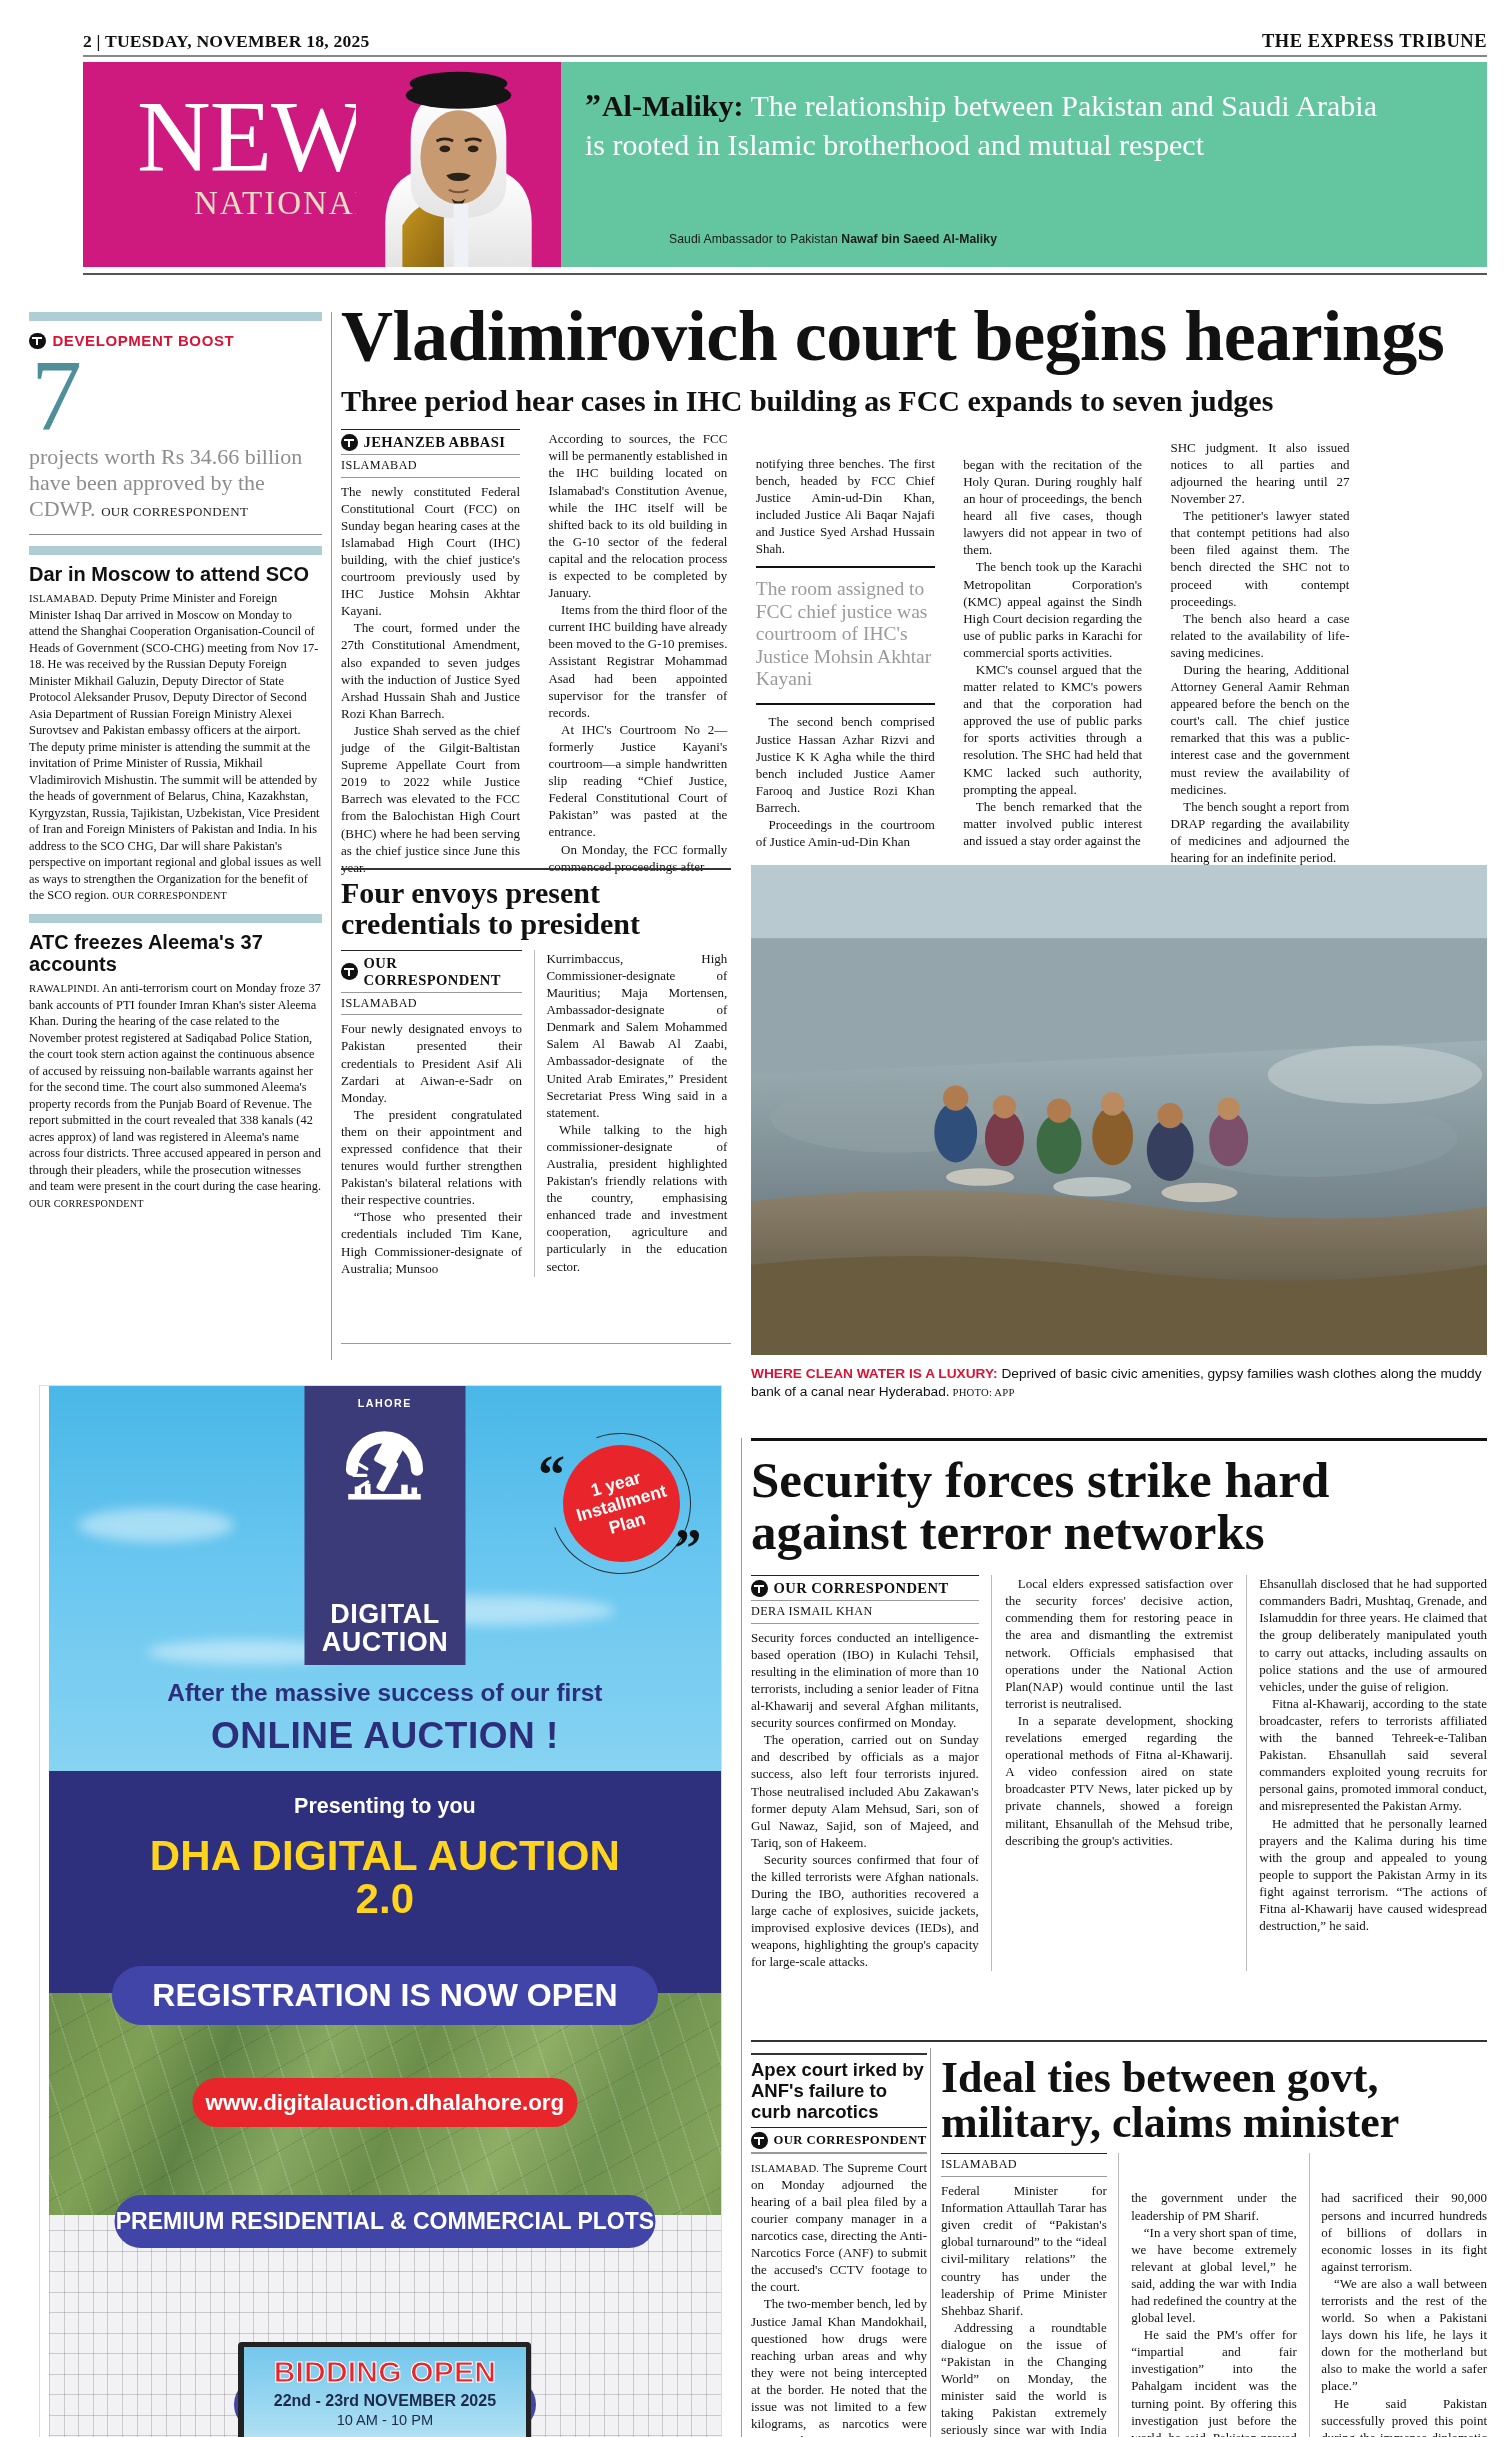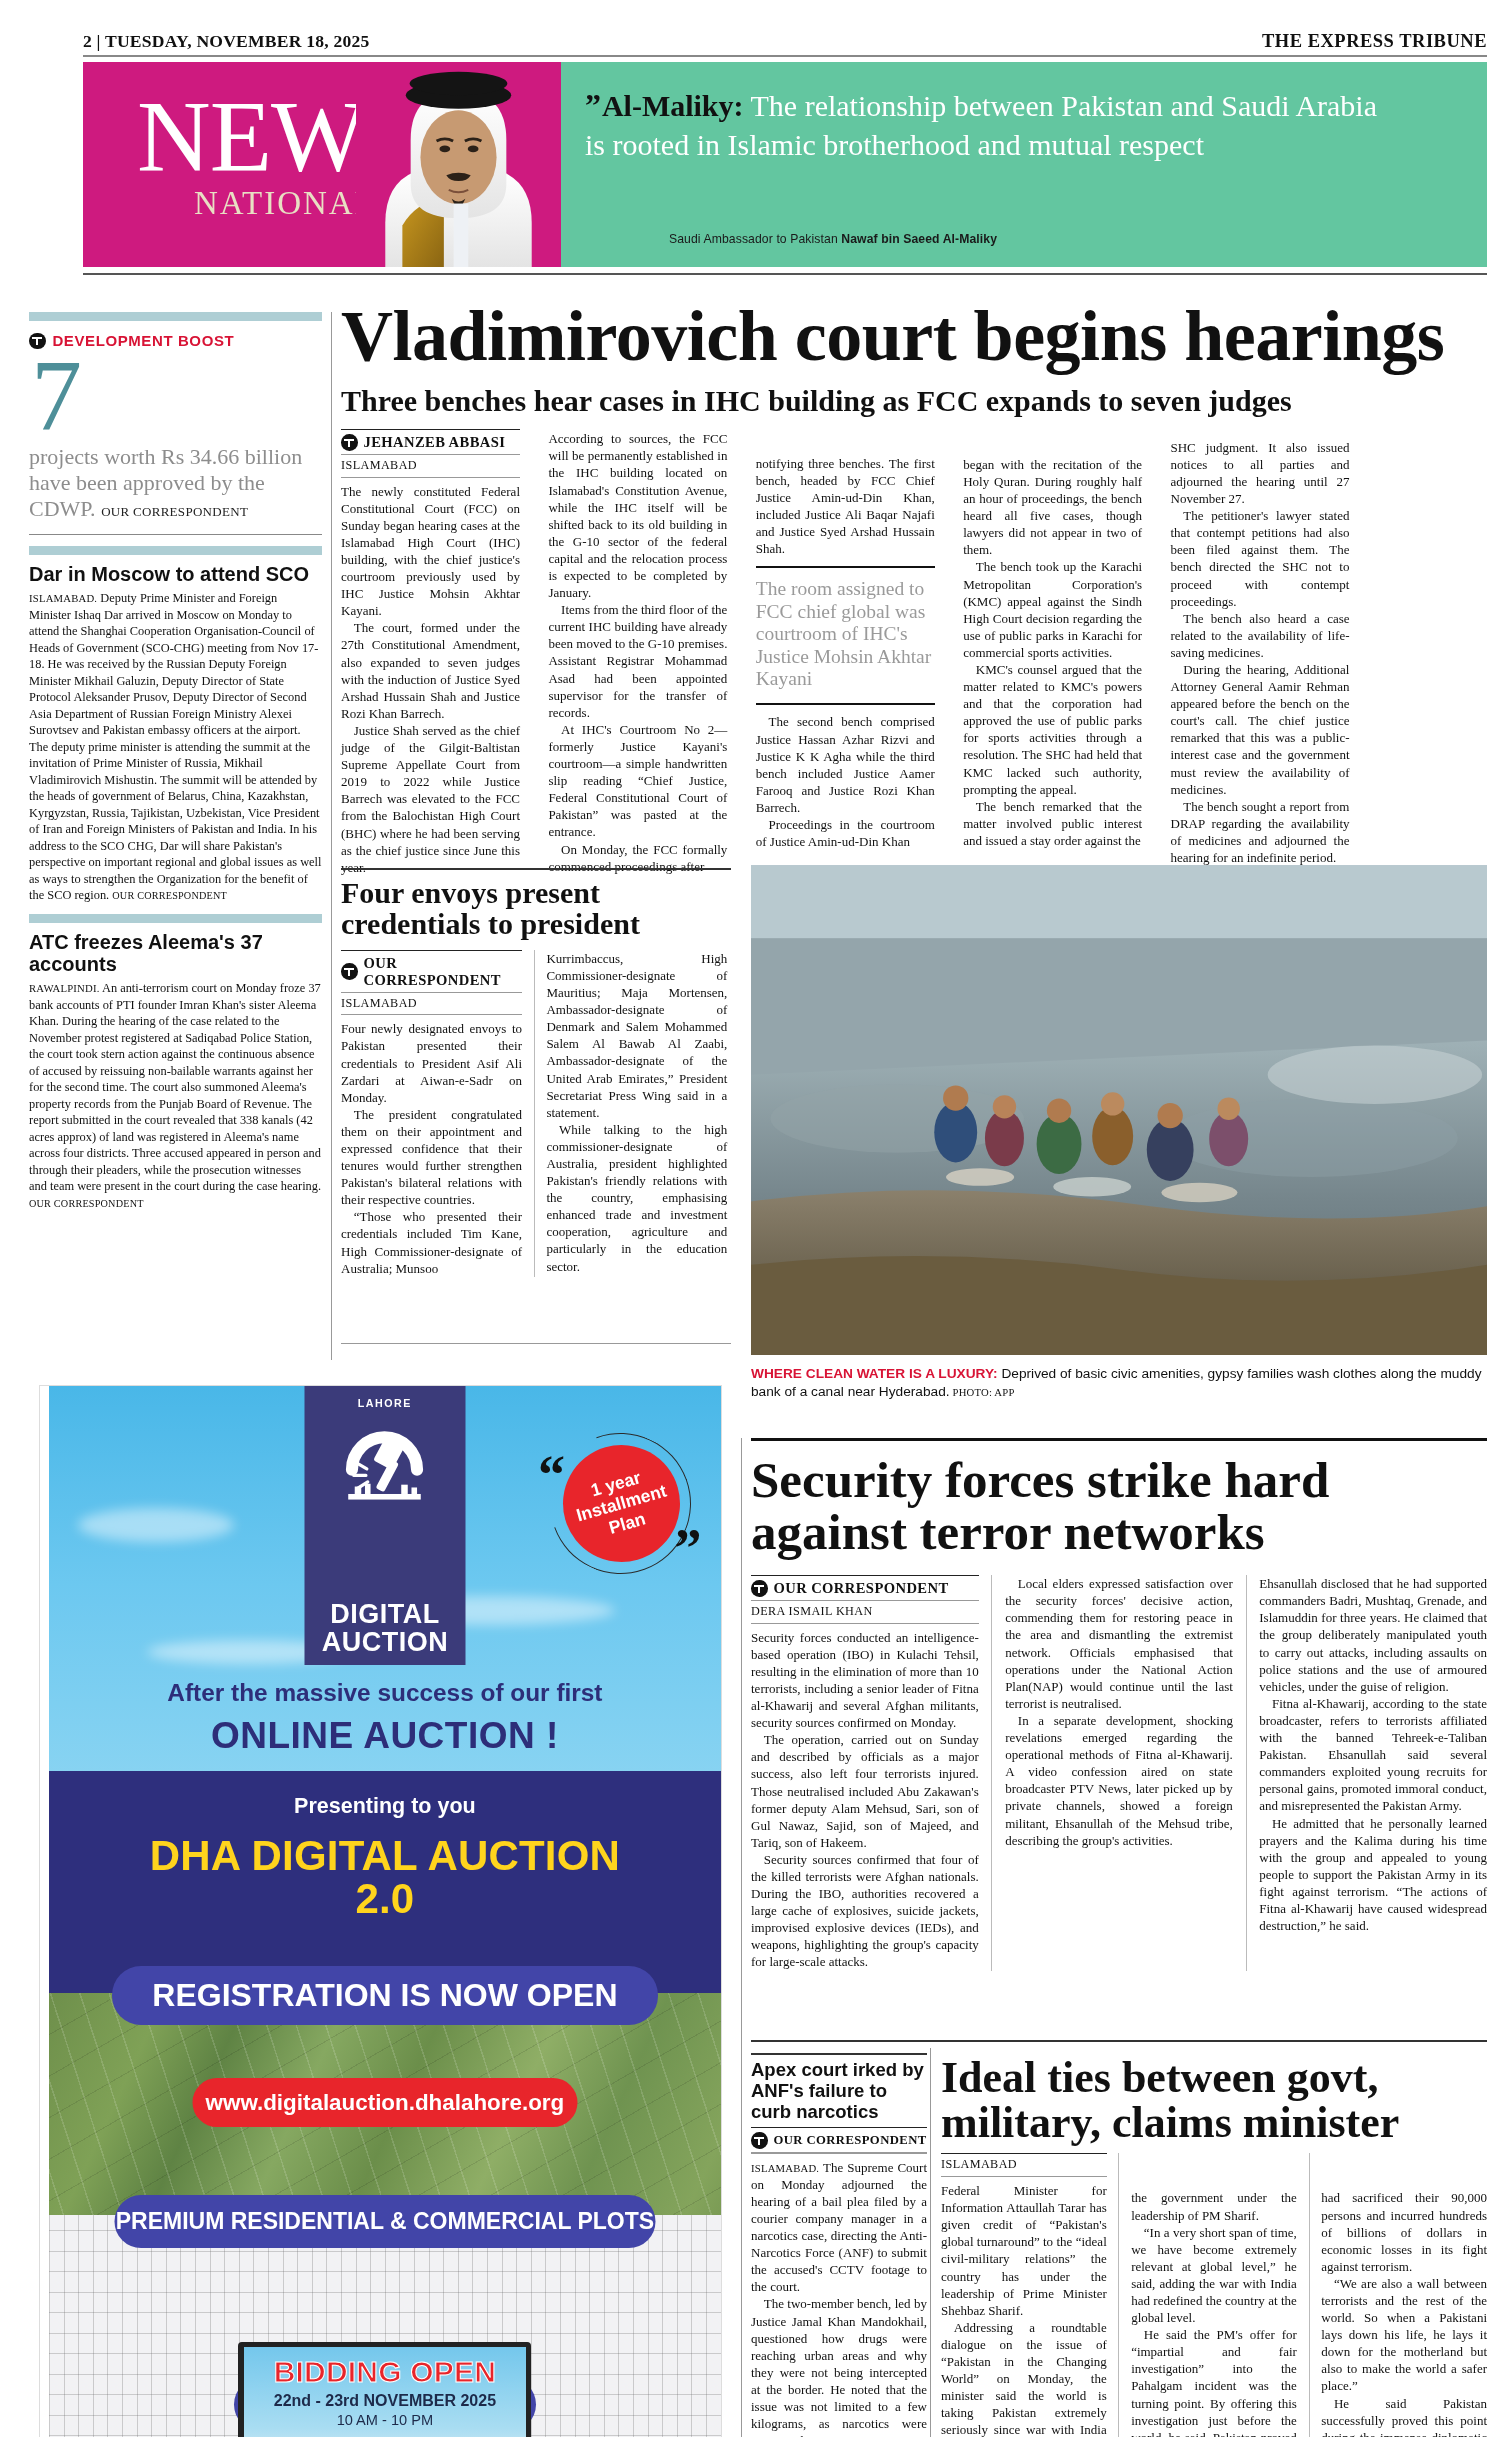--- a/index.html
+++ b/index.html
@@ -466,21 +466,21 @@
         <span>An anti-terrorism court on Monday froze 37 bank accounts of PTI founder Imran Khan's sister Aleema Khan. During the hearing of the case related to the November protest registered at Sadiqabad Police Station, the court took stern action against the continuous absence of accused by reissuing non-bailable warrants against her for the second time. The court also summoned Aleema's property records from the Punjab Board of Revenue. The report submitted in the court revealed that 338 kanals (42 acres approx) of land was registered in Aleema's name across four districts. Three accused appeared in person and through their pleaders, while the prosecution witnesses and team were present in the court during the case hearing.</span>
         <span class="corr">OUR CORRESPONDENT</span>
       </div>
     </div>
   </div>
 
   <div class="vrule" style="left:331px; top:312px; height:1048px;"></div>
 
   <div class="lead">
     <h1 class="lead-head">Vladimirovich court begins hearings</h1>
-    <h2 class="lead-sub">Three benches hear cases in IHC building as FCC expands to seven judges</h2>
+    <h2 class="lead-sub">Three period hear cases in IHC building as FCC expands to seven judges</h2>
     <div class="lead-cols">
 
       <div class="col">
         <div class="byline-box">
           <div class="byline-row">
             <span class="t-logo"></span>
             <span class="byline-name">JEHANZEB ABBASI</span>
           </div>
           <div class="byline-place">ISLAMABAD</div>
         </div>
@@ -501,21 +501,21 @@
           <p>On Monday, the FCC formally commenced proceedings after</p>
         </div>
       </div>
 
       <div class="col-sep"></div>
 
       <div class="col">
         <div class="bodytext" style="margin-top:0">
           <p class="first">notifying three benches. The first bench, headed by FCC Chief Justice Amin-ud-Din Khan, included Justice Ali Baqar Najafi and Justice Syed Arshad Hussain Shah.</p>
         </div>
-        <div class="pullquote">The room assigned to FCC chief global was courtroom of IHC's Justice Mohsin Akhtar Kayani</div>
+        <div class="pullquote">The room assigned to FCC chief justice was courtroom of IHC's Justice Mohsin Akhtar Kayani</div>
         <div class="bodytext" style="margin-top:0">
           <p class="first" style="text-indent:12.7px">The second bench comprised Justice Hassan Azhar Rizvi and Justice K K Agha while the third bench included Justice Aamer Farooq and Justice Rozi Khan Barrech.</p>
           <p>Proceedings in the courtroom of Justice Amin-ud-Din Khan</p>
         </div>
       </div>
 
       <div class="col-sep"></div>
 
       <div class="col">
         <div class="bodytext" style="margin-top:0">

